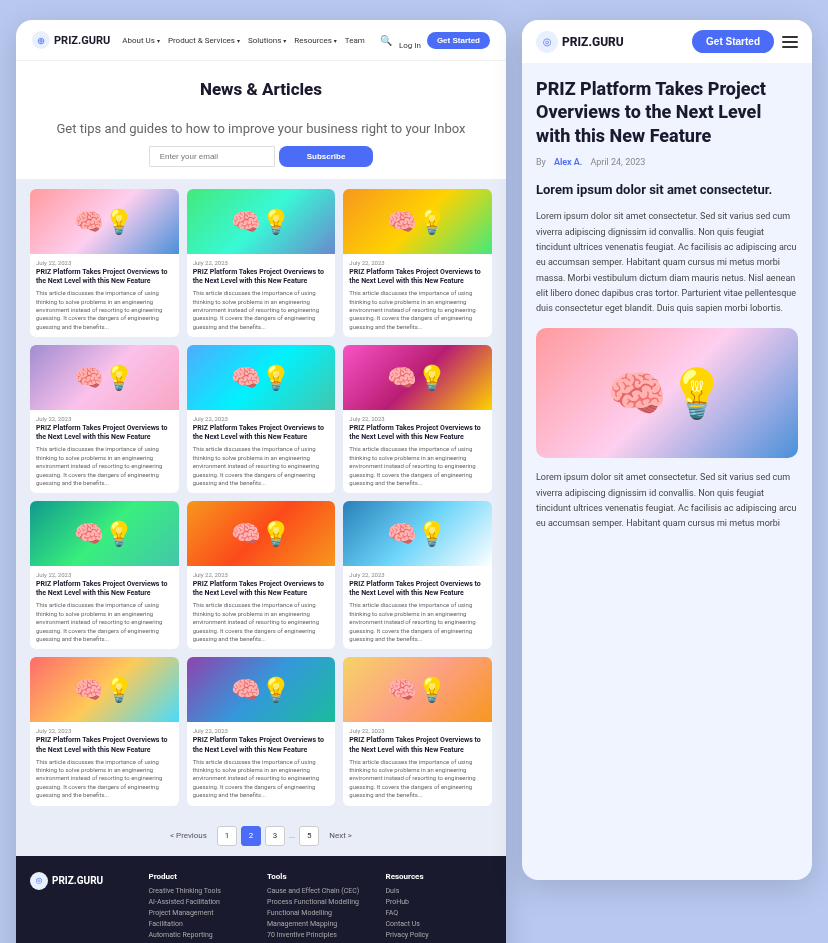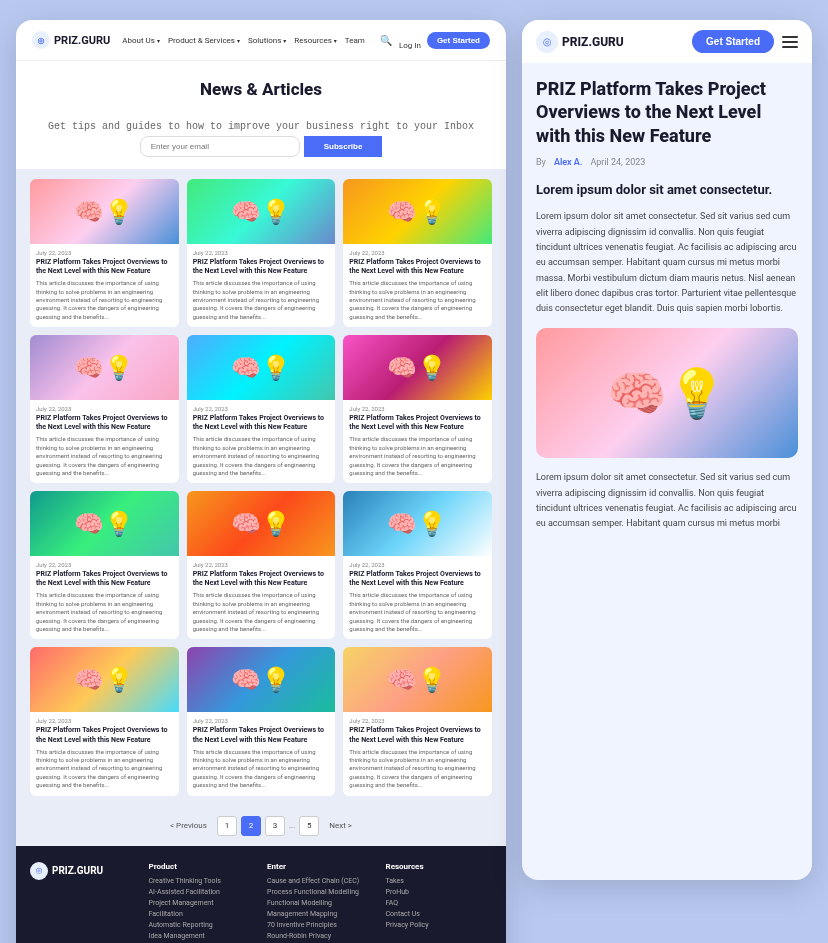--- a/index.html
+++ b/index.html
@@ -95,44 +95,43 @@
       padding: 18px 16px 12px;
       background: white;
     }
     .hero-section h1 {
       font-size: 17px;
       font-weight: 800;
       color: #1a1a2e;
       margin-bottom: 22px;
     }
     .hero-subtitle {
-      font-size: 10px;
+      font-size: 13px;
       color: #666;
-      margin-bottom: 4px;
-      font-family: Liberation Mono, monospace;
+      margin-bottom: 10px;
     }
     .subscribe-row {
       display: flex;
       justify-content: center;
       gap: 4px;
     }
     .subscribe-input {
       border: 1px solid #ddd;
-      border-radius: 8px;
+      border-radius: 1px;
       padding: 5px 10px;
       font-size: 8px;
-      width: 160px;
+      width: 126px;
       color: #999;
     }
     .btn-subscribe {
       background: #4a6cf7;
       color: white;
       border: none;
-      border-radius: 0;
-      padding: 5px 20px;
+      border-radius: 8px;
+      padding: 5px 28px;
       font-size: 8px;
       cursor: pointer;
       font-weight: 600;
     }
 
     
     .articles-section {
       padding: 10px 14px;
       background: #e8edf8;
     }
@@ -546,32 +545,32 @@
     <div class="footer-col">
       <h4>Product</h4>
       <a>Creative Thinking Tools</a>
       <a>AI-Assisted Facilitation</a>
       <a>Project Management</a>
       <a>Facilitation</a>
       <a>Automatic Reporting</a>
       <a>Idea Management</a>
     </div>
     <div class="footer-col">
-      <h4>Enter</h4>
+      <h4>Tools</h4>
       <a>Cause and Effect Chain (CEC)</a>
       <a>Process Functional Modelling</a>
       <a>Functional Modelling</a>
       <a>Management Mapping</a>
       <a>70 Inventive Principles</a>
       <a>Round-Robin Privacy</a>
       <a>Urgency - Importance Matrix (EIM)</a>
     </div>
     <div class="footer-col">
       <h4>Resources</h4>
-      <a>Takes</a>
+      <a>Duis</a>
       <a>ProHub</a>
       <a>FAQ</a>
       <a>Contact Us</a>
       <a>Privacy Policy</a>
     </div>
   </footer>
 </div>
 
 <div class="right-panel">
   <nav class="right-nav">

